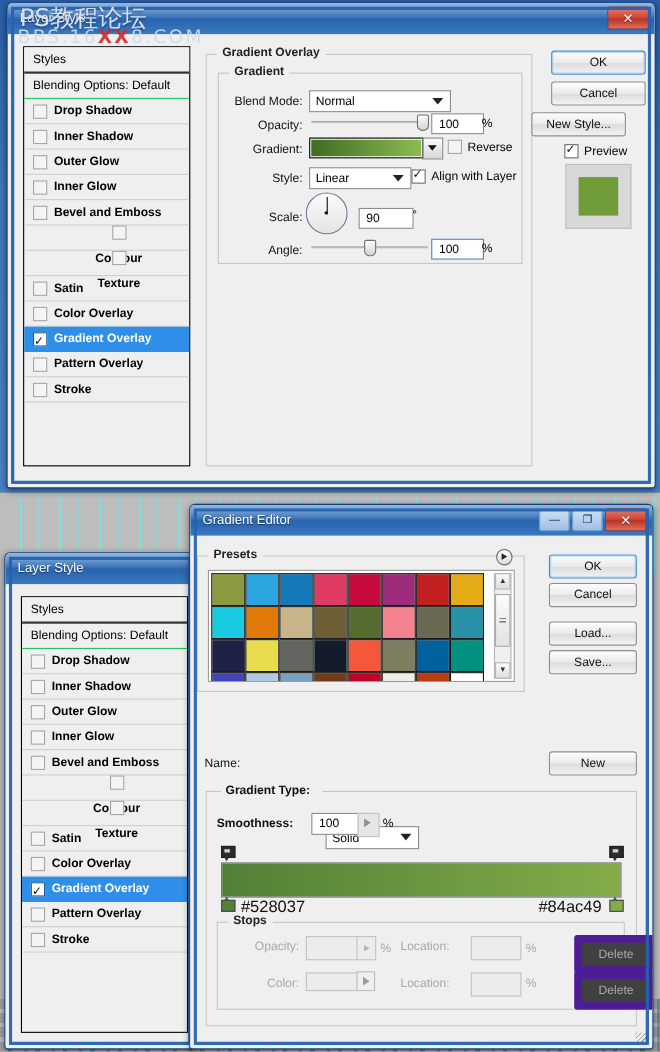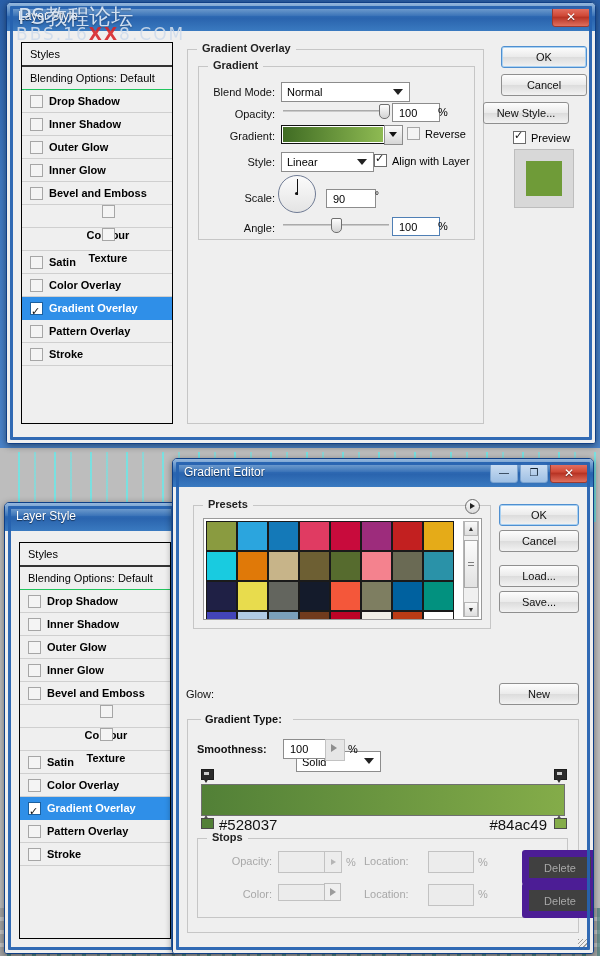--- a/index.html
+++ b/index.html
@@ -395,21 +395,21 @@
     <div class="title-text">Gradient Editor</div>
     <div class="winbtns">
       <div class="wbtn">—</div>
       <div class="wbtn">❐</div>
       <div class="wbtn close">✕</div>
     </div>
   </div>
 
   <div class="wbody">
 
-    <div class="group" style="left:20px;top:18px;width:296px;height:122px;">
+    <div class="group" style="left:6px;top:18px;width:296px;height:122px;">
       <div class="glabel">Presets</div>
       <div class="presets-arrow" style="right:10px;top:-7px;">
           <i></i>
         </div>
 
       <div class="presets-wrap" style="left:9px;top:12px;width:277px;height:100px;">
         <div class="swatch-grid" id="swatchGrid">
             <div class="sw" style="background: linear-gradient(135deg, rgb(138, 155, 64), rgb(138, 155, 64));"></div>
             <div class="sw" style="background: linear-gradient(135deg, rgb(43, 165, 222), rgb(43, 165, 222));"></div>
             <div class="sw" style="background: linear-gradient(135deg, rgb(20, 121, 184), rgb(20, 121, 184));"></div>
@@ -449,21 +449,21 @@
           <div class="dn">▼</div>
         </div>
       </div>
     </div>
 
     <div class="btn primary" style="left:326px;top:17px;width:78px;height:20px;">OK</div>
     <div class="btn" style="left:326px;top:43px;width:78px;height:20px;">Cancel</div>
     <div class="btn" style="left:326px;top:78px;width:78px;height:20px;">Load...</div>
     <div class="btn" style="left:326px;top:104px;width:78px;height:20px;">Save...</div>
 
-    <div class="lbl" style="left:13px;top:201px;width:42px;text-align:left;">Glow:</div>
+    <div class="lbl" style="left:13px;top:201px;width:42px;text-align:left;">Name:</div>
     <div class="btn" style="left:326px;top:196px;width:78px;height:20px;">New</div>
 
     <div class="group" style="left:14px;top:232px;width:390px;height:212px;">
       <div class="lbl" style="left:13px;top:-7px;width:84px;text-align:left;background:#efefef;padding:0 4px;font-weight:bold;">Gradient Type:</div>
       <div class="combo" style="left:108px;top:-9px;width:78px;height:19px;background:#fff;margin-top:40px;">
         <span>Solid</span>
         <span class="arrow"></span>
       </div>
 
       <div class="lbl" style="left:9px;top:23px;width:82px;text-align:left;font-weight:bold;">Smoothness:</div>

